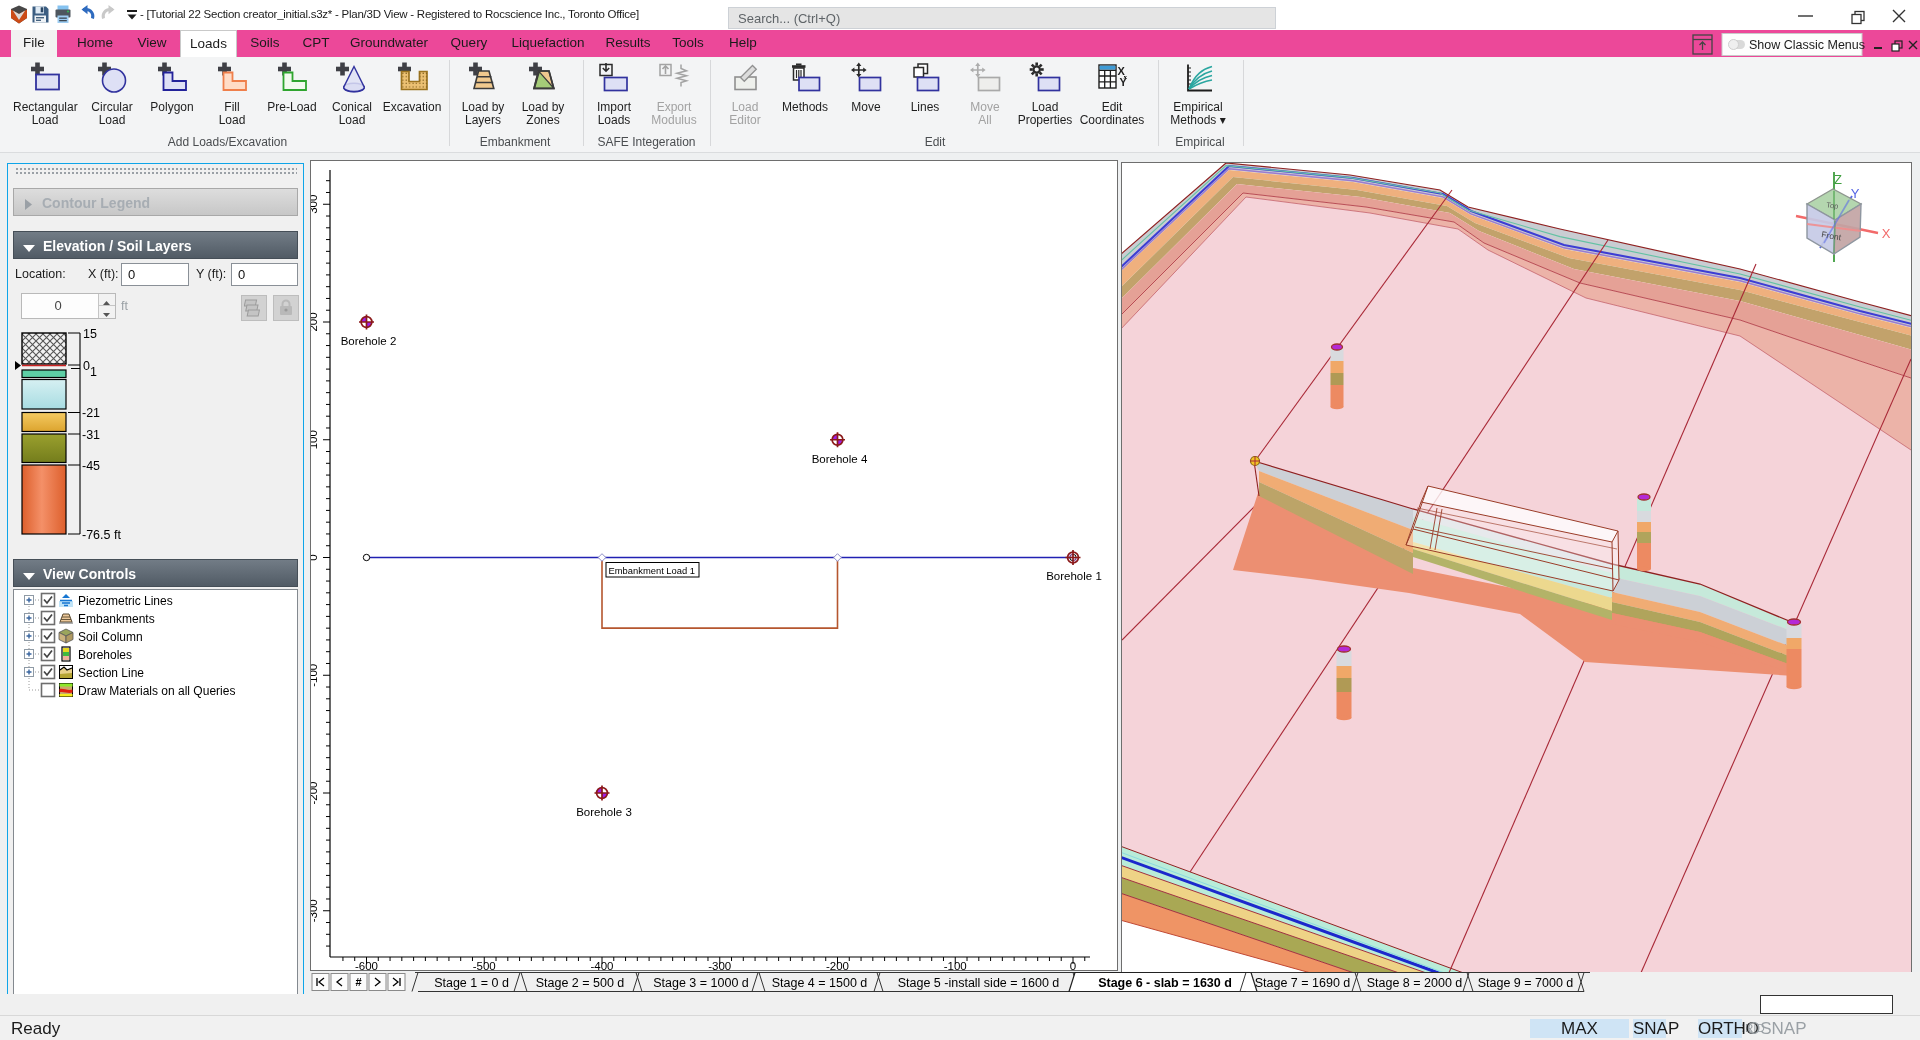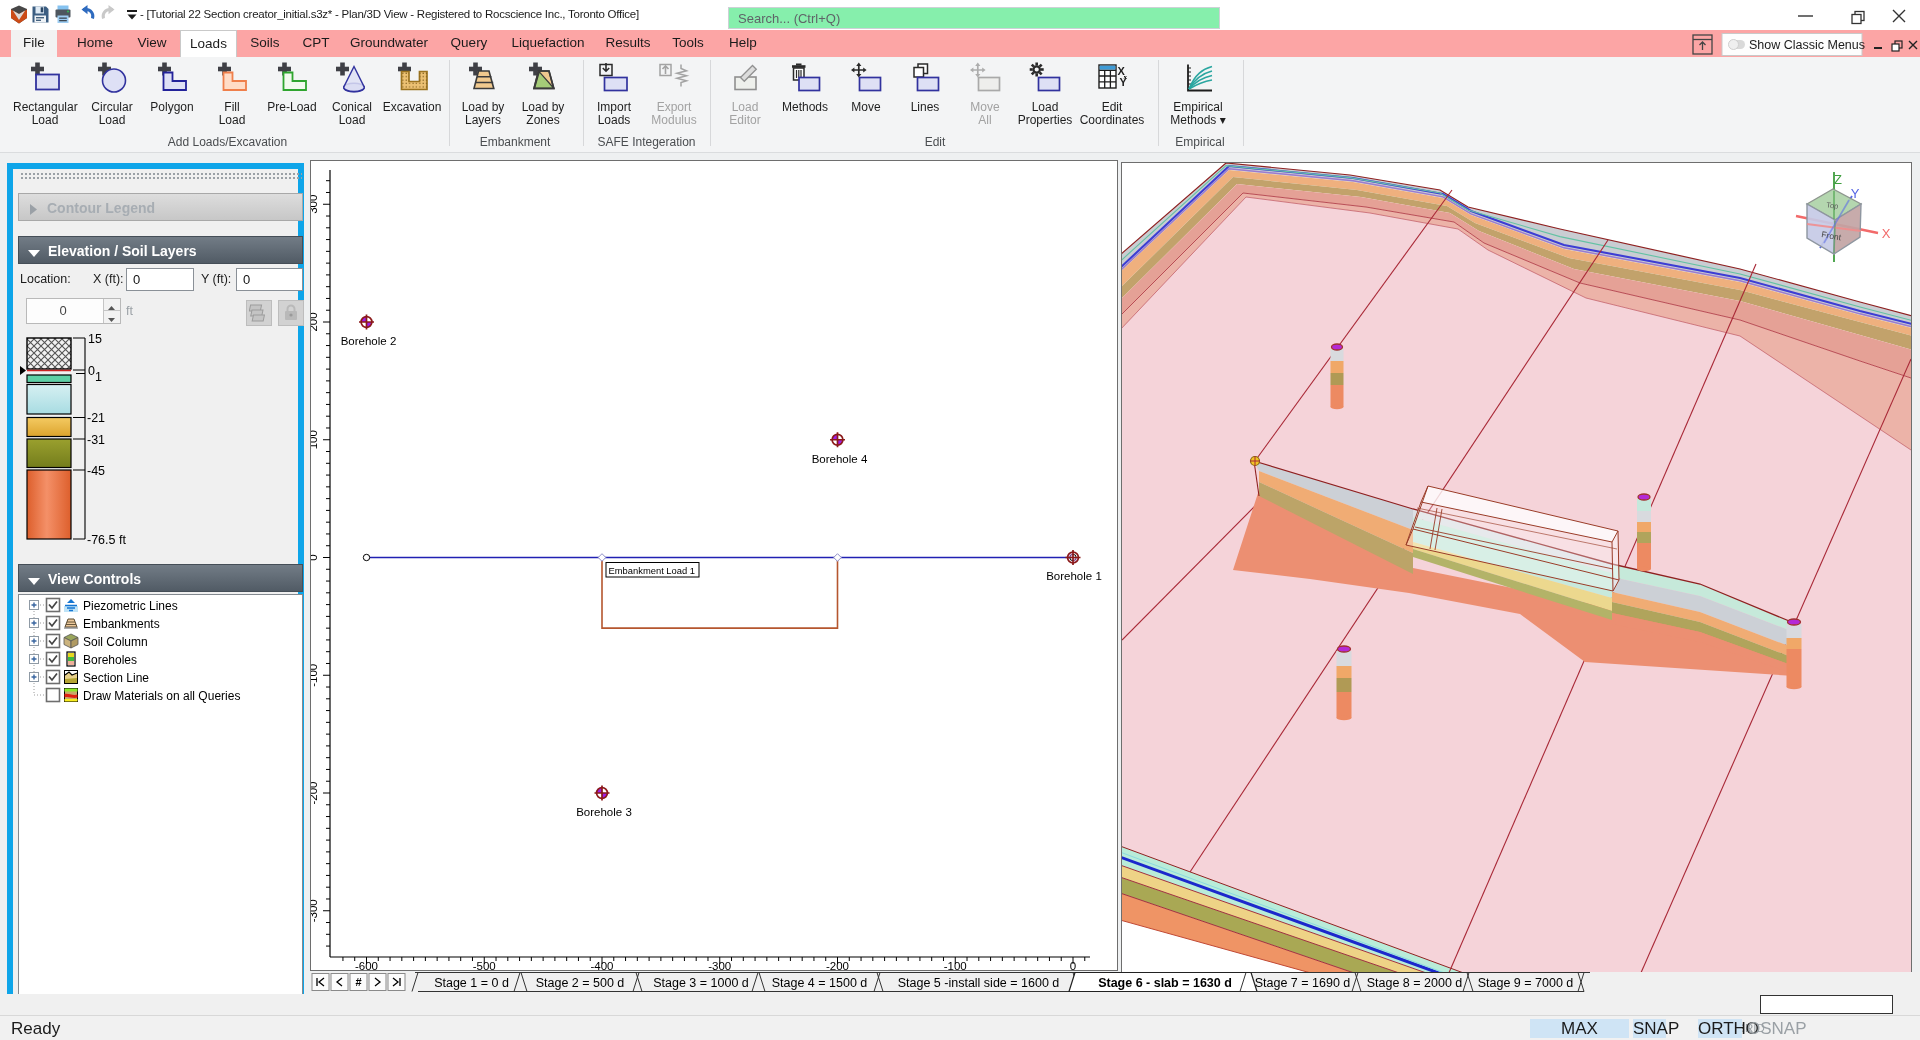--- a/index.html
+++ b/index.html
@@ -2,37 +2,37 @@
 <html><head>
 <meta charset="utf-8">
 <style>
 * { margin:0; padding:0; box-sizing:border-box; }
 html,body { width:1920px; height:1040px; overflow:hidden; font-family:"Liberation Sans",sans-serif; background:#fff; }
 .abs { position:absolute; }
 #app { position:relative; width:1920px; height:1040px; }
 
 #titlebar { position:absolute; left:0; top:0; width:1920px; height:30px; background:#fff; }
 #title-text { position:absolute; left:140px; top:8px; font-size:11.5px; letter-spacing:-0.25px; color:#1b1b1b; white-space:nowrap; }
-#searchbox { position:absolute; left:728px; top:7px; width:492px; height:22px; border:1px solid #cdd1d6; background:#86efac; }
+#searchbox { position:absolute; left:728px; top:7px; width:548px; height:22px; border:1px solid #cdd1d6; background:#e5e5e5; }
 #searchbox span { position:absolute; left:9px; top:3px; font-size:13px; color:#5f6468; }
 
-#menubar { position:absolute; left:0; top:30px; width:1920px; height:27px; background:#fca5a5; }
+#menubar { position:absolute; left:0; top:30px; width:1920px; height:27px; background:#ec4899; }
 .mtab { position:absolute; top:0; height:27px; font-size:13.5px; color:#1b1b1b; text-align:center; line-height:26px; }
 
 #ribbon { position:absolute; left:0; top:57px; width:1920px; height:96px; background:#f3f4f5; border-bottom:1px solid #dadcde; }
 .rbtn { position:absolute; top:5px; width:60px; text-align:center; }
 .rbtn svg { display:inline-block; }
 .rlabel { font-size:12px; line-height:13px; color:#1e1e1e; margin-top:1px; }
 .gray .rlabel { color:#a2a2a2; }
 .rgroup { position:absolute; top:78px; font-size:12px; color:#4a4d50; text-align:center; }
 .rsep { position:absolute; top:3px; height:86px; width:1px; background:#d7d8da; }
 
 #workspace { position:absolute; left:0; top:153px; width:1920px; height:862px; background:#eef0f1; }
 
-#lpanel { position:absolute; left:7px; top:163px; width:297px; height:842px; background:#f0f0f0; border:6px solid #0ea5e9; }
+#lpanel { position:absolute; left:7px; top:163px; width:297px; height:842px; background:#f0f0f0; border:1px solid #0ea5e9; }
 .phdr { position:absolute; left:5px; width:285px; height:28px; line-height:28px; font-size:14px; font-weight:bold; }
 .phdr-dark { background:linear-gradient(#727c86,#515b65); color:#fff; border:1px solid #454e57; }
 .phdr-lt { background:linear-gradient(#dddddd,#c7c7c7); color:#a7adb3; border:1px solid #a8a8a8; }
 .lbl { position:absolute; font-size:12.5px; color:#1b1b1b; }
 .inp { position:absolute; height:23px; border:1px solid #8a9097; background:#fff; font-size:13px; color:#111; padding:3px 0 0 6px; }
 
 #statusbar { position:absolute; left:0; top:1015px; width:1920px; height:25px; background:#f1f1f1; border-top:1px solid #d8d8d8; }
 .sbadge { position:absolute; top:3px; height:19px; line-height:19px; font-size:17px; padding:0 7px; color:#1b1b1b; }
 .sb-on { background:#cfe4f5; }
 .sb-off { color:#9aa0a5; }

